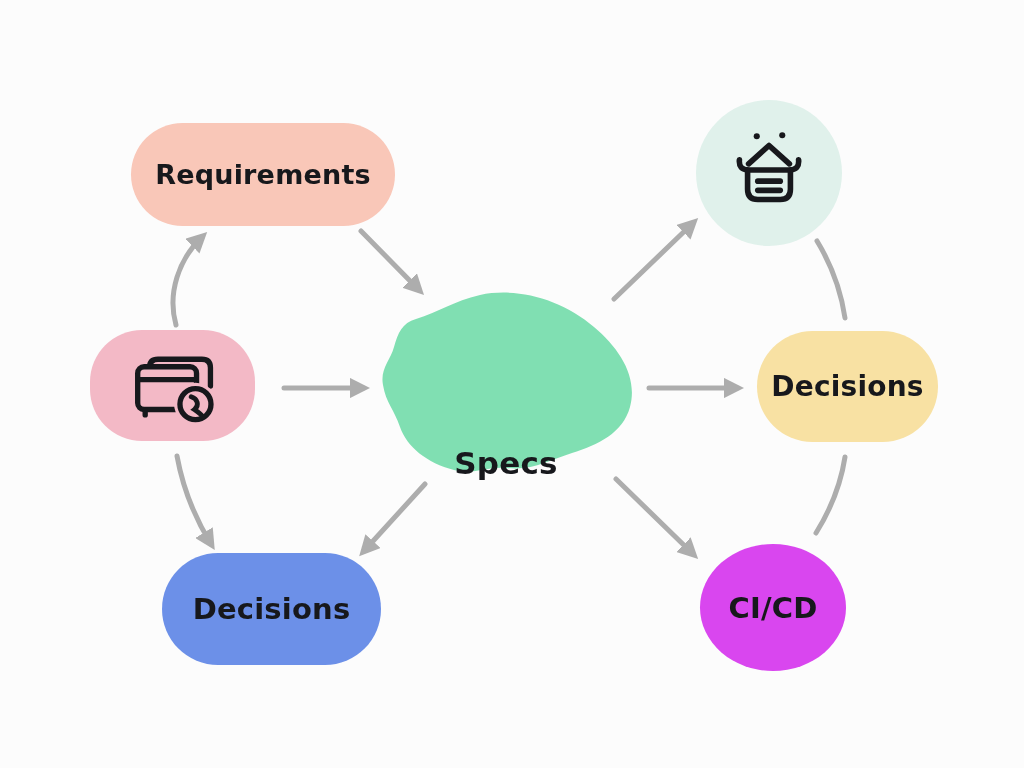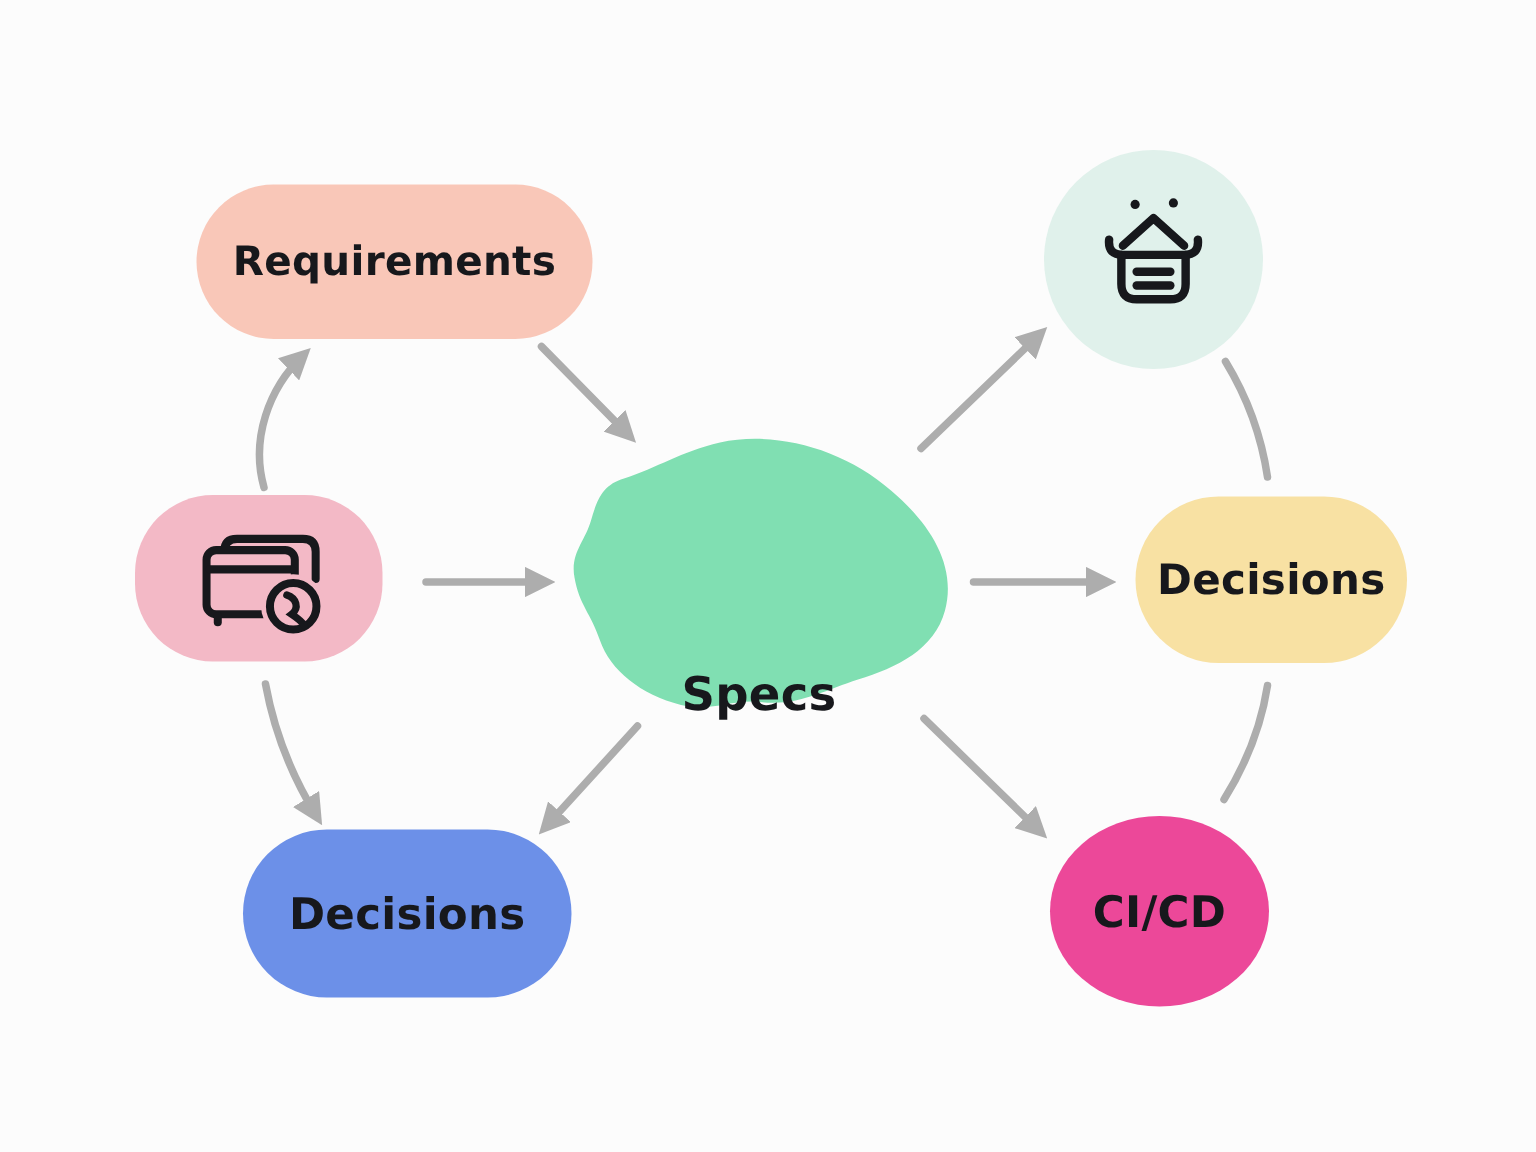--- a/index.html
+++ b/index.html
@@ -104,17 +104,17 @@
   </div>
 
   <div class="node pill" id="node-decisions-right" style="background-color: rgb(248, 225, 163);">
     <span class="label">Decisions</span>
   </div>
 
   <div class="node pill" id="node-decisions-bottom" style="background-color: rgb(108, 144, 232);">
     <span class="label">Decisions</span>
   </div>
 
-  <div class="node circle" id="node-cicd" style="background-color: #ec4899;">
+  <div class="node circle" id="node-cicd" style="background-color: #d946ef;">
     <span class="label">CI/CD</span>
   </div>
 
 </div>
 
 </body></html>

